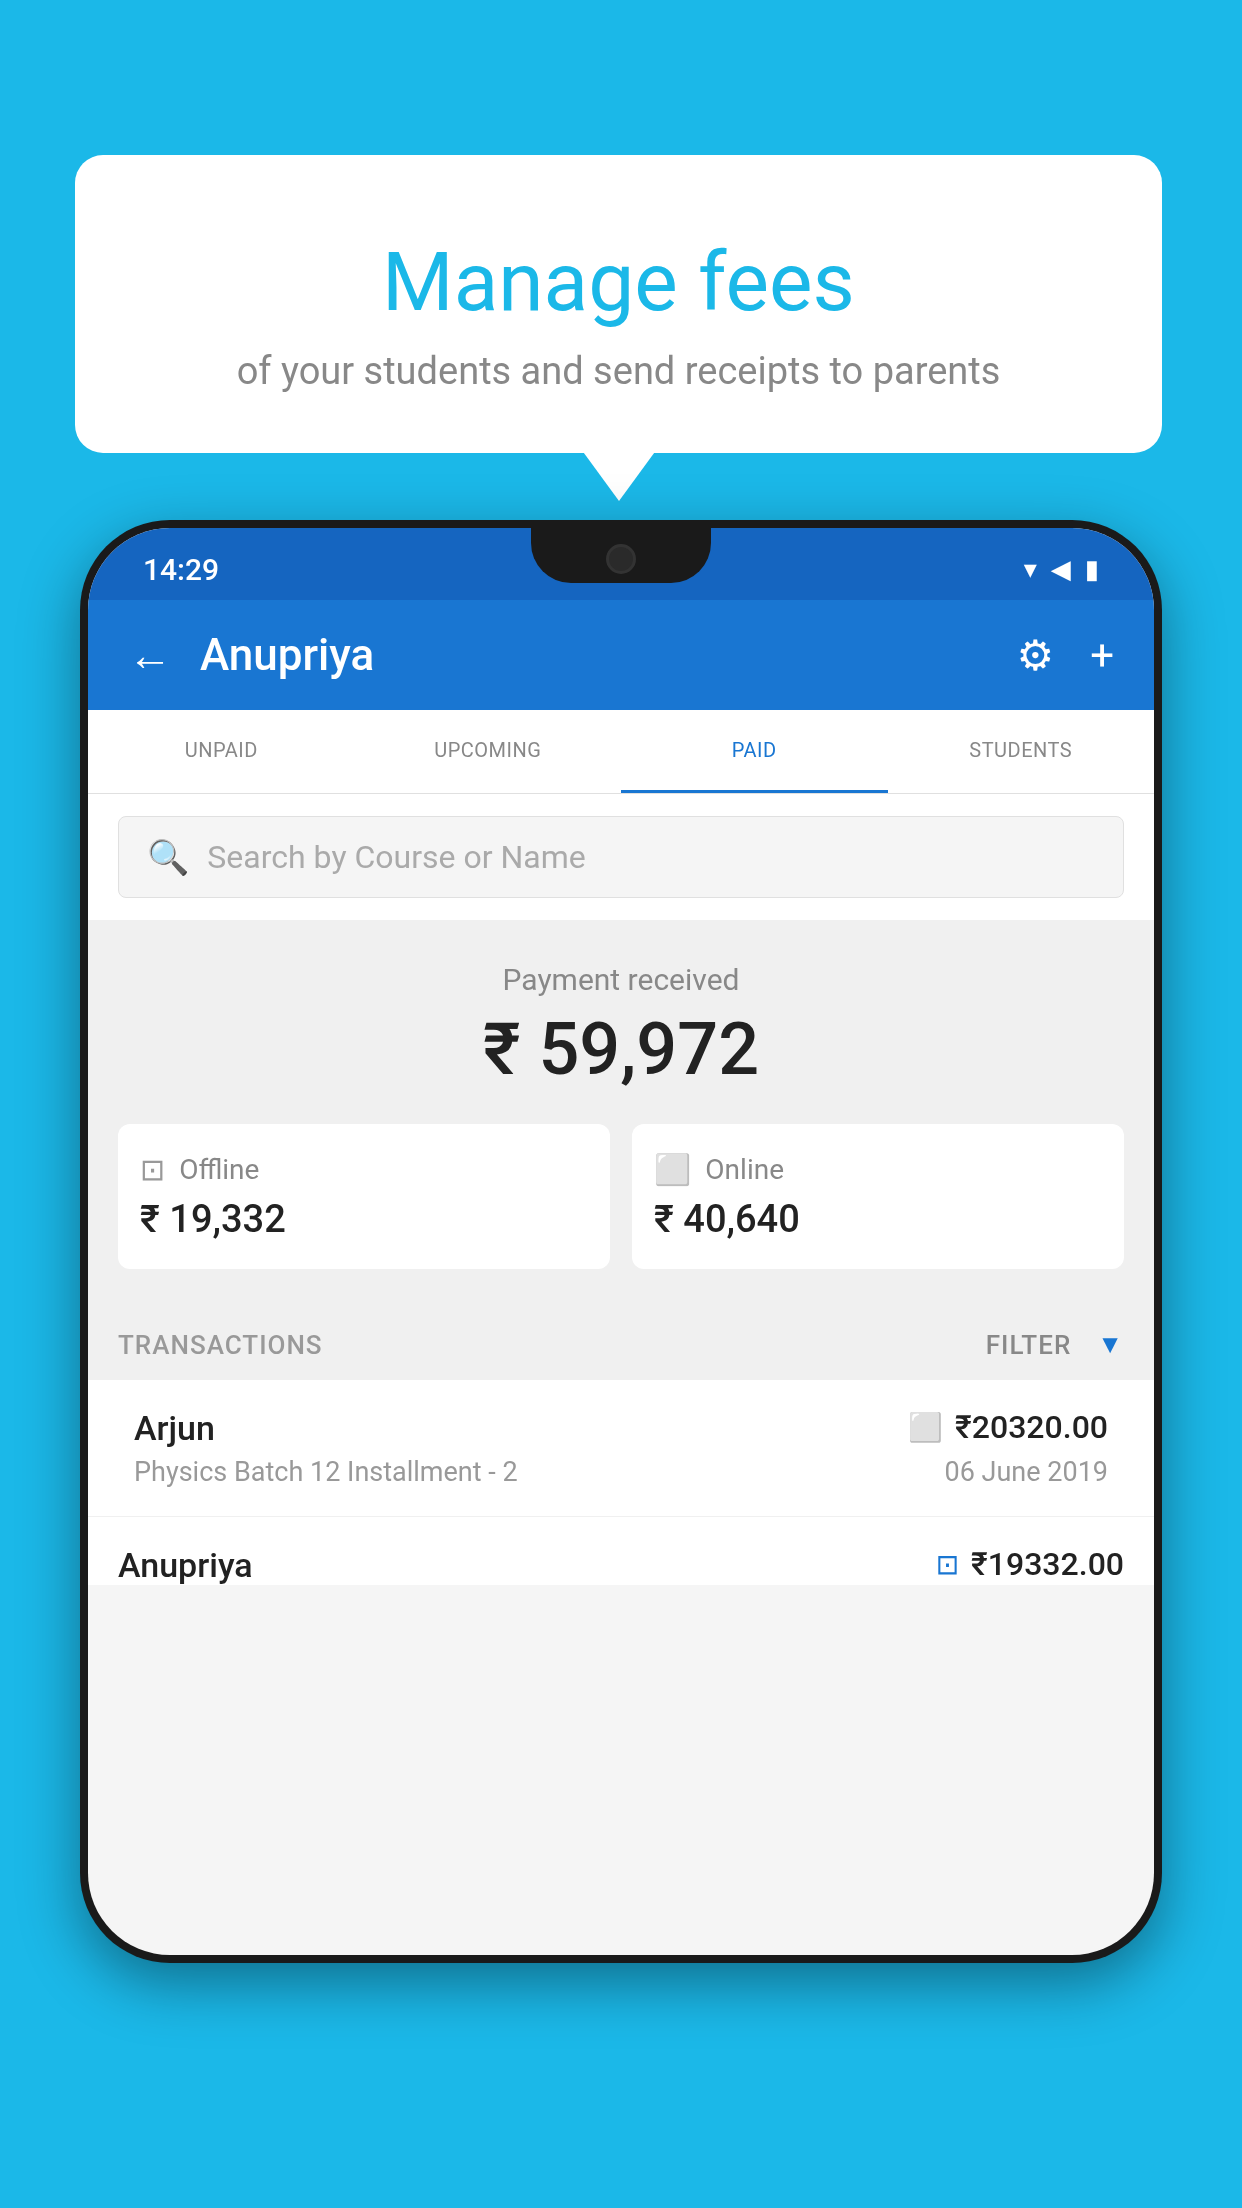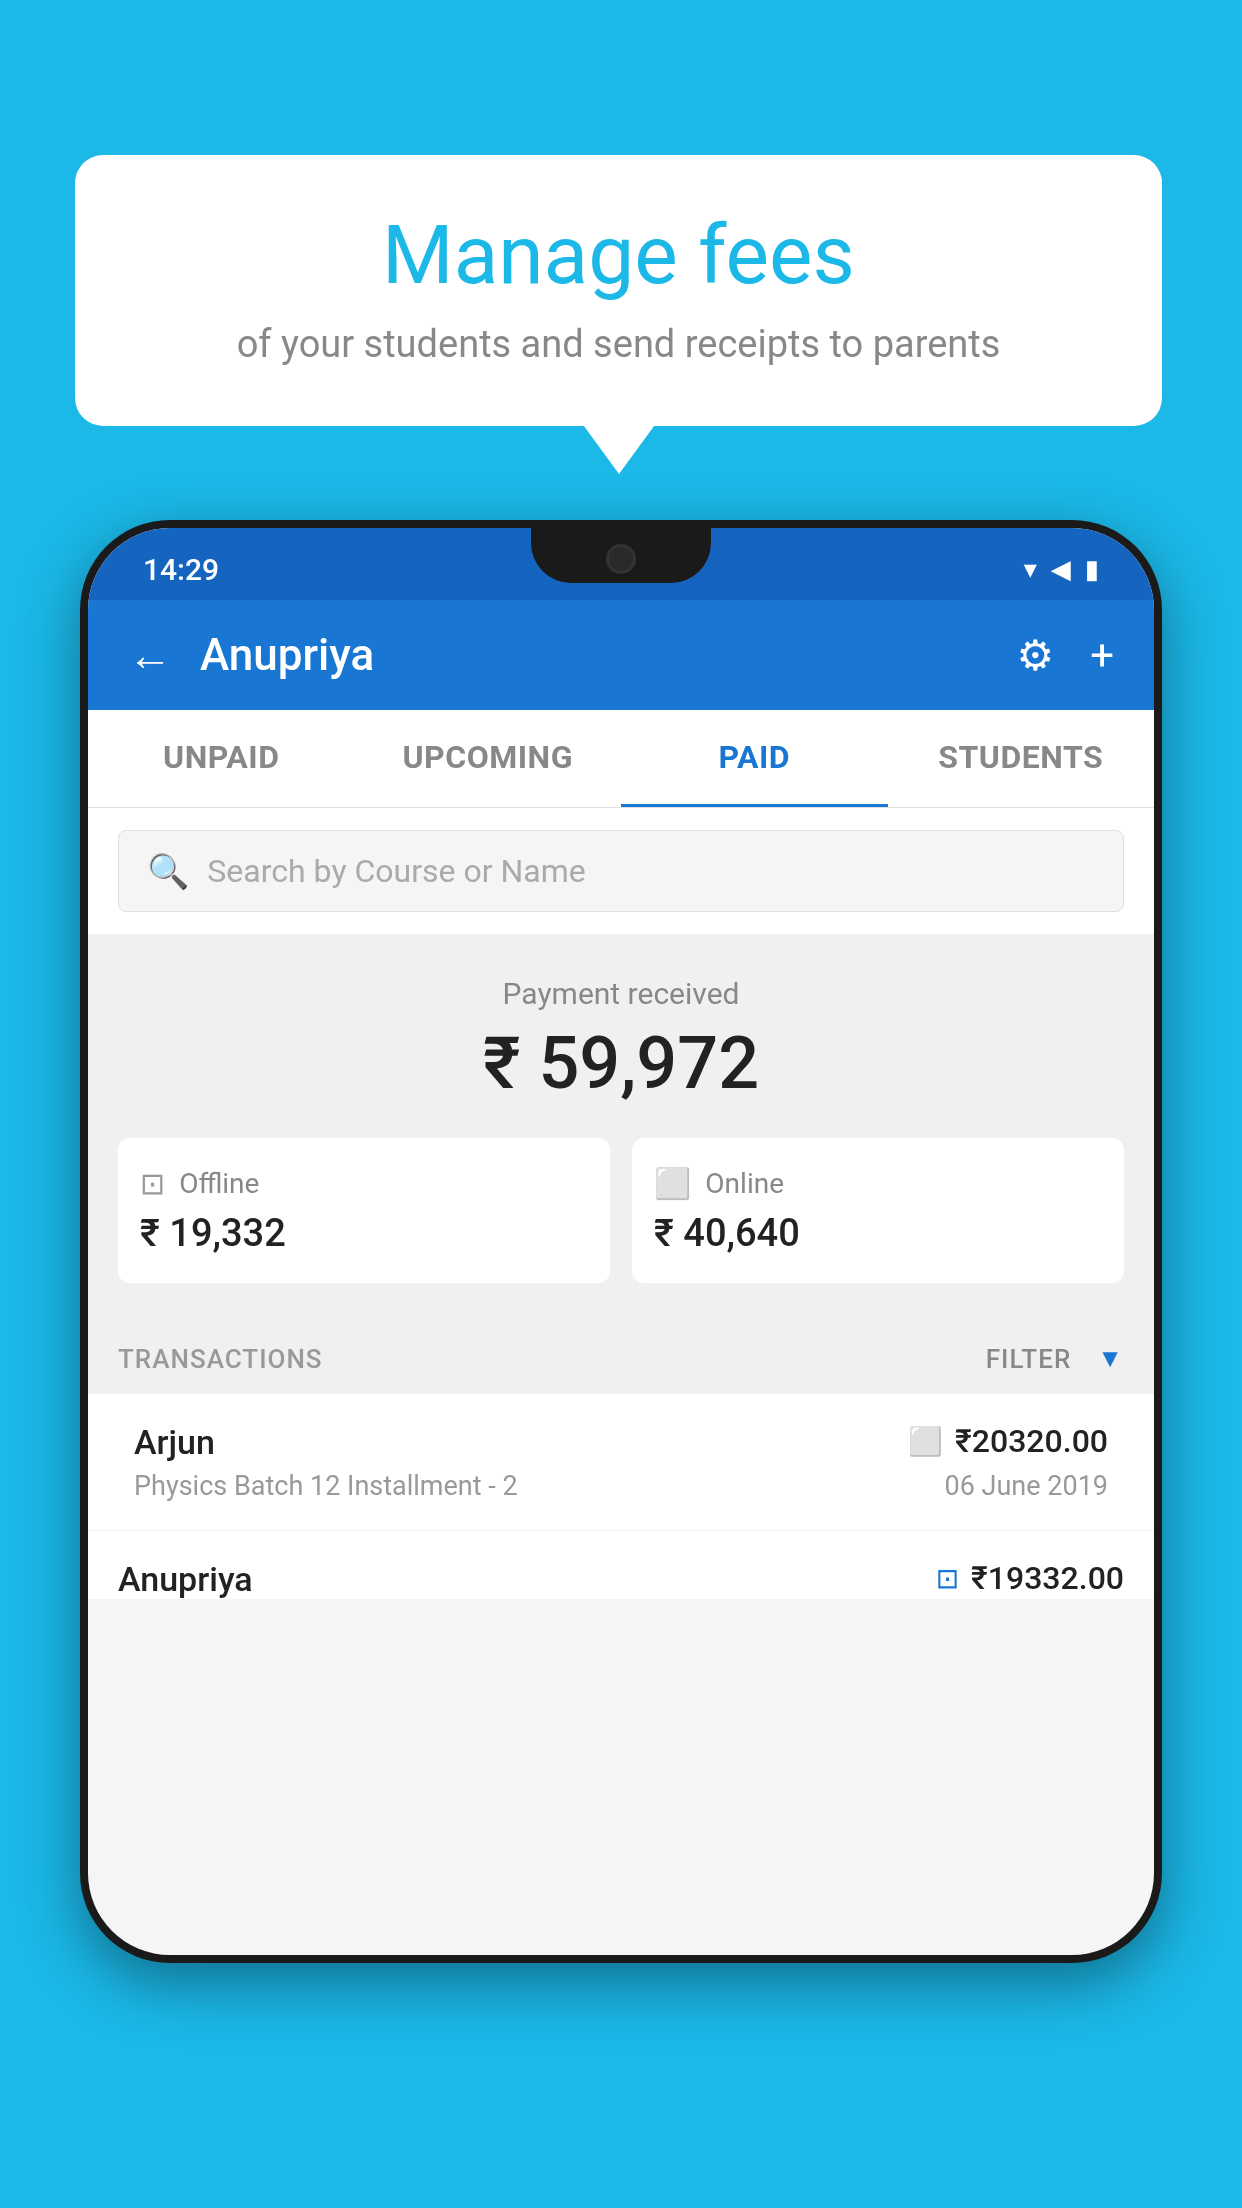--- a/index.html
+++ b/index.html
@@ -14,21 +14,21 @@
     }
 
     
     .speech-bubble {
       position: absolute;
       top: 155px;
       left: 75px;
       right: 80px;
       background: white;
       border-radius: 28px;
-      padding: 55px 60px 60px;
+      padding: 82px 60px 60px;
       text-align: center;
     }
     .speech-bubble::after {
       content: '';
       position: absolute;
       bottom: -48px;
       left: 50%;
       transform: translateX(-50%);
       width: 0;
       height: 0;
@@ -153,22 +153,22 @@
     
     .tabs {
       background: white;
       display: flex;
       border-bottom: 1px solid #e0e0e0;
     }
     .tab {
       flex: 1;
       text-align: center;
       padding: 28px 0;
-      font-size: 32px;
-      font-weight: 700;
+      font-size: 20px;
+      font-weight: 400;
       color: #888;
       letter-spacing: 0.5px;
       cursor: pointer;
       border-bottom: 3px solid transparent;
     }
     .tab.active {
       color: #1976D2;
       border-bottom: 3px solid #1976D2;
     }
 

